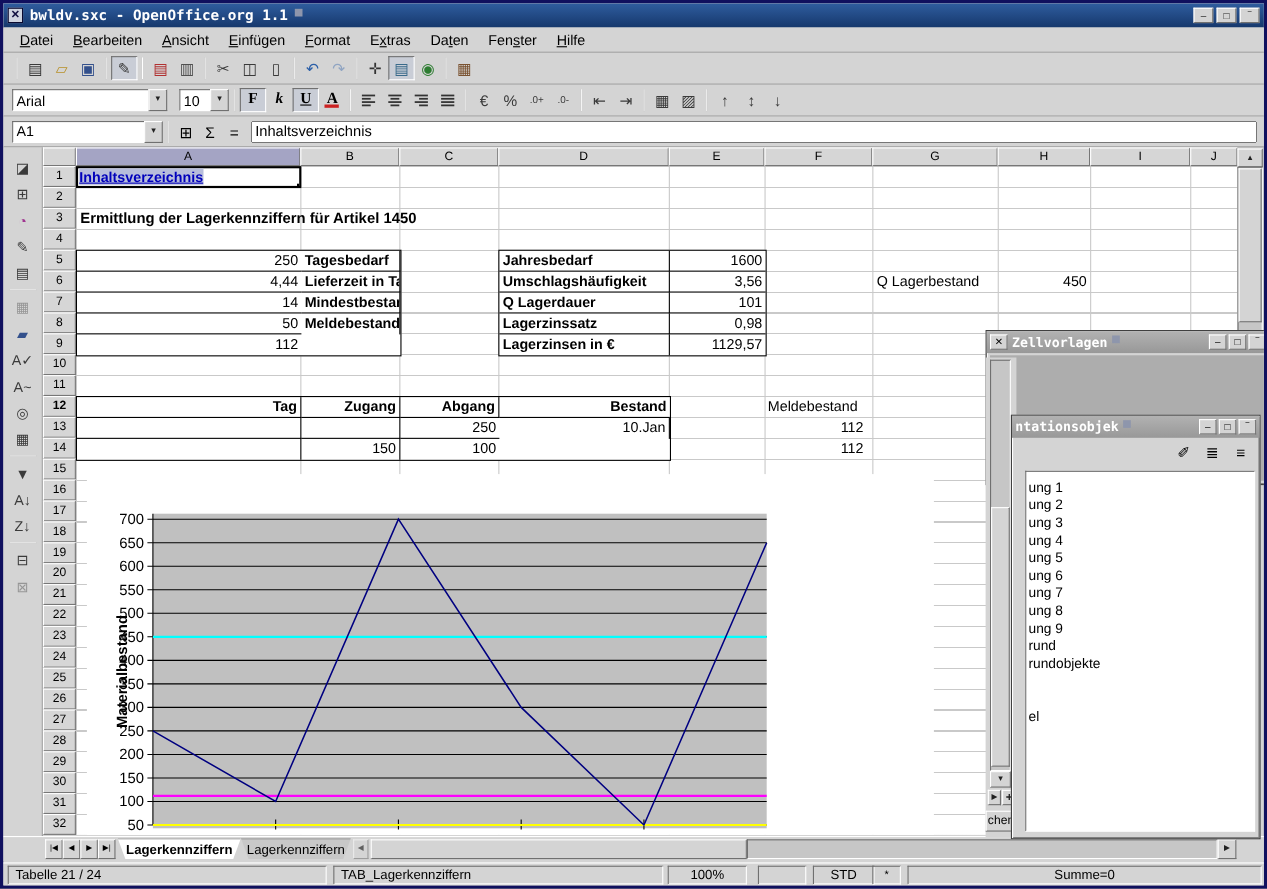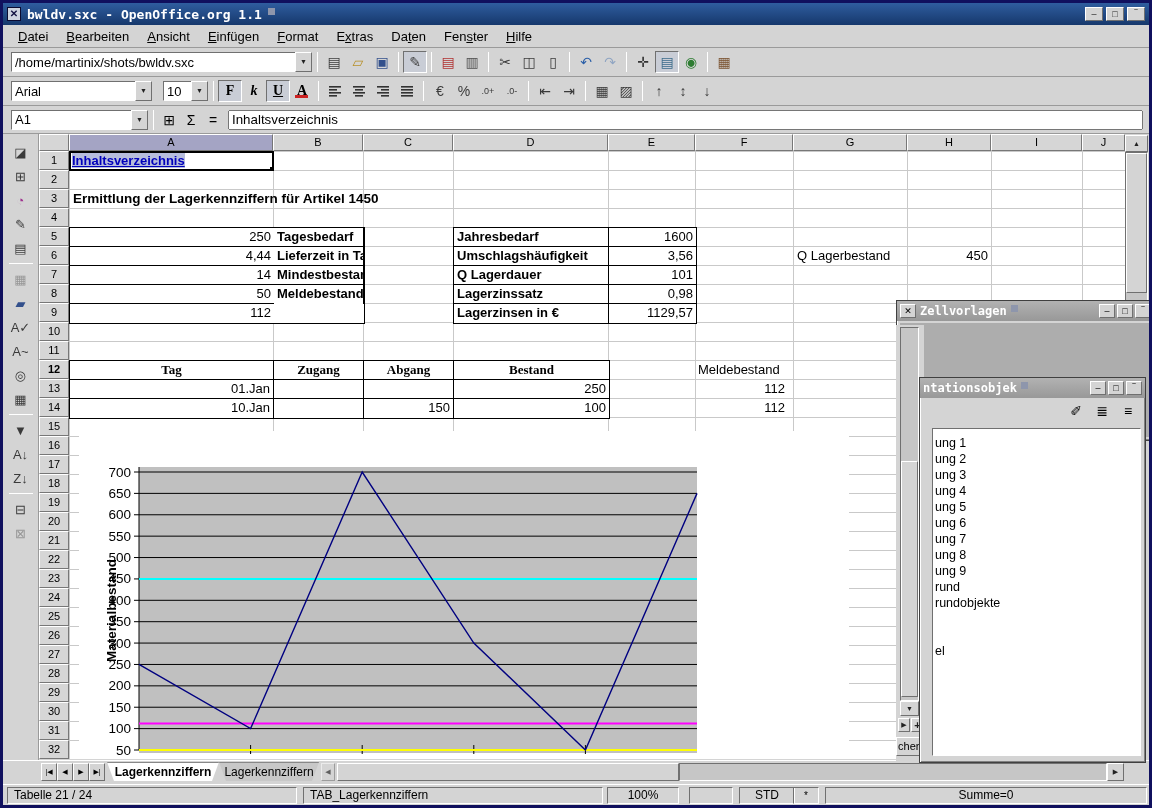--- a/index.html
+++ b/index.html
@@ -58,21 +58,21 @@
           border-right:1px solid #777;border-bottom:1px solid #777;font-size:11px;text-align:center;line-height:17px;}
   .grid-bg{background:repeating-linear-gradient(to bottom,#c9c9c9 0,#c9c9c9 1px,#fff 1px,#fff 19px);}
   .vline{width:1px;background:#c9c9c9;}
   .cell{font-size:13px;line-height:19px;white-space:nowrap;overflow:hidden;}
   .num{text-align:right;}
   .tbl{display:grid;grid-auto-rows:19px;background:#fff;border:1px solid #000;}
   .tc{font-size:13px;line-height:18px;padding:0 3px;border-right:1px solid #000;border-bottom:1px solid #000;
       white-space:nowrap;overflow:hidden;}
   .tc.lastc{border-right:none;}.tc.lastr{border-bottom:none;}
   .tc.lbl{font-weight:bold;}
-  .tc.hdr{font-weight:bold;text-align:center;font-family:Liberation Serif, serif;}
+  .tc.hdr{font-weight:bold;text-align:right;}
   .a1cell{border:2px solid #000;background:#fff;line-height:16px;padding-left:1px;}
   .a1cell span{background:#b7bddb;color:#0000bb;font-weight:bold;text-decoration:underline;font-size:13px;}
   .handle{position:absolute;width:4px;height:4px;background:#000;right:-2px;bottom:-2px;}
   .heading{font-weight:bold;font-size:13.5px;white-space:nowrap;}
   
   .chart{background:#fff;overflow:hidden;}
   .chart svg{position:absolute;left:0;top:0;font-family:"Liberation Sans",sans-serif;}
   .chart-title{position:absolute;left:60px;top:6px;width:558px;text-align:center;font-size:17px;font-weight:bold;}
   .ylab{position:absolute;left:-68px;top:172px;width:200px;text-align:center;font-weight:bold;font-size:13.5px;transform:rotate(-90deg);}
   .legend{position:absolute;left:647px;top:133px;width:100px;height:118px;background:#cbcbcb;border:1px solid #000;padding:8px 0 0 8px;}
@@ -130,24 +130,20 @@
       <div class="menu-item"><u>A</u>nsicht</div>
       <div class="menu-item"><u>E</u>infügen</div>
       <div class="menu-item"><u>F</u>ormat</div>
       <div class="menu-item">E<u>x</u>tras</div>
       <div class="menu-item">Da<u>t</u>en</div>
       <div class="menu-item">Fen<u>s</u>ter</div>
       <div class="menu-item"><u>H</u>ilfe</div>
     </div>
 
   <div class="abs funcbar">
-    <div class="combo" style="width:302px;">
-      <input style="width: 284px;" readonly="" value="/home/martinix/shots/bwldv.sxc">
-      <div class="dd raised">▼</div>
-    </div>
     <span class="vsep"></span>
     <span id="funcIcons" style="display:flex;align-items:center;">
         <div class="tbtn" style="color: rgb(58, 58, 58);">▤</div>
         <div class="tbtn" style="color: rgb(184, 145, 42);">▱</div>
         <div class="tbtn" style="color: rgb(51, 80, 140);">▣</div>
         <div class="vsep"></div>
         <div class="tbtn pressed" style="color: rgb(58, 58, 58);">✎</div>
         <div class="vsep"></div>
         <div class="tbtn" style="color: rgb(176, 48, 48);">▤</div>
         <div class="tbtn" style="color: rgb(80, 80, 80);">▥</div>
@@ -374,21 +370,20 @@
         <div class="tc lbl">Lagerzinssatz</div>
         <div class="tc lastc num">0,98</div>
         <div class="tc lastr lbl">Lagerzinsen in €</div>
         <div class="tc lastc lastr num">1129,57</div>
       </div>
       <div class="abs tbl" style="left: 66px; top: 357px; grid-template-columns: 204px 90px 90px 155px;">
         <div class="tc hdr">Tag</div>
         <div class="tc hdr">Zugang</div>
         <div class="tc hdr">Abgang</div>
         <div class="tc lastc hdr">Bestand</div>
-        <div class="tc num">01.Jan</div>
         <div class="tc num"></div>
         <div class="tc num"></div>
         <div class="tc lastc num">250</div>
         <div class="tc lastr num">10.Jan</div>
         <div class="tc lastr num"></div>
         <div class="tc lastr num">150</div>
         <div class="tc lastc lastr num">100</div>
       </div>
       <div class="abs cell" style="left: 794px; top: 243px; width: 108px;">Q Lagerbestand</div>
       <div class="abs cell num" style="left: 904px; top: 243px; width: 81px;">450</div>

